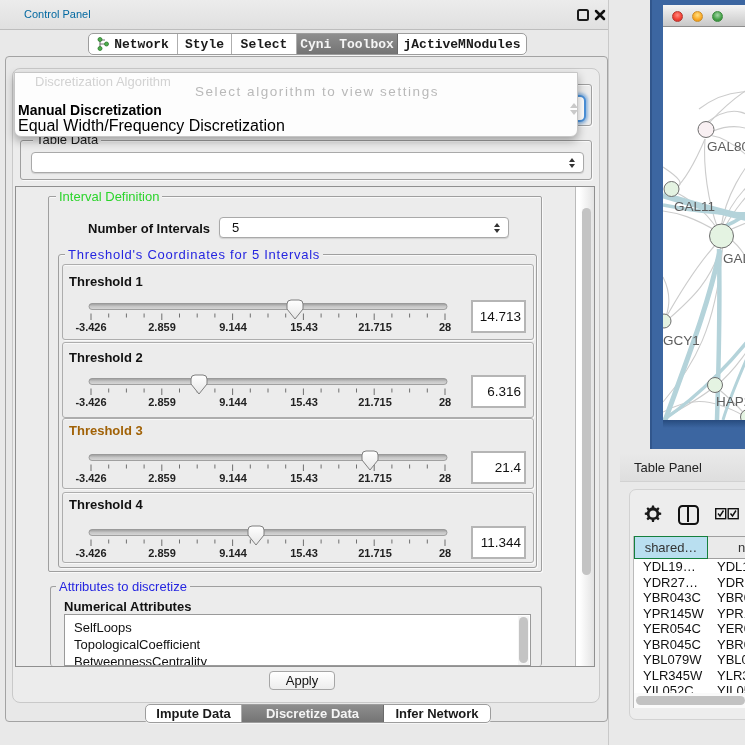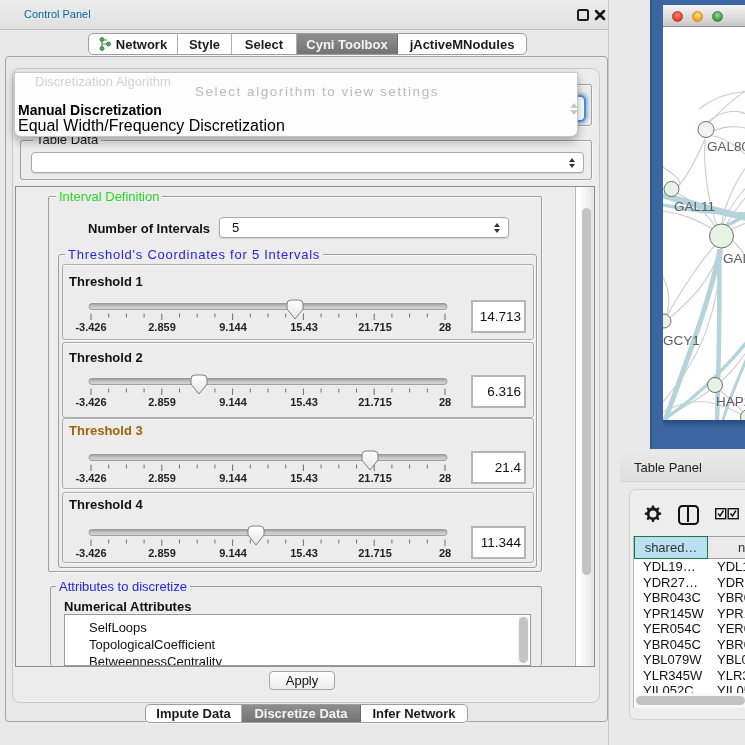--- a/index.html
+++ b/index.html
@@ -22,21 +22,21 @@
 .seg .sel{background:linear-gradient(#8e8e8e,#747474);color:#f5f5f5;border-right:1px solid #6a6a6a;}
 </style></head><body>
 
 <div class="abs" style="left:0;top:0;width:612px;height:30px;background:linear-gradient(#ececec,#e0e0e0);border-bottom:1px solid #bdbdbd;"></div>
 <div class="lbl" style="left:24px;top:8px;font-size:11px;color:#0369a1;">Control Panel</div>
 <div class="abs" style="left:577px;top:9px;width:12px;height:12px;border:2px solid #1a1a1a;border-radius:2.5px;"></div>
 <svg class="abs" style="left:594px;top:8.5px;" width="12" height="12" viewBox="0 0 12 12">
  <path d="M2 2 L10 10 M10 2 L2 10" stroke="#111" stroke-width="2.5" stroke-linecap="round"></path>
 </svg>
 
-<div class="seg" style="left:88px;top:33px;">
+<div class="seg" style="left:88px;top:33px;font-family:Liberation Mono, monospace;">
  <div class="s" style="width:89px;">
   <svg width="13" height="14" viewBox="0 0 13 14" style="margin-right:4px;">
    <path d="M3 3 L3 11 M3 7 L9 7 M3 3 L8 3" stroke="#777" stroke-width="1.2" fill="none"></path>
    <circle cx="3" cy="2.5" r="2" fill="#4fae4f" stroke="#2c7a2c" stroke-width="0.8"></circle>
    <circle cx="9.5" cy="7" r="2" fill="#4fae4f" stroke="#2c7a2c" stroke-width="0.8"></circle>
    <circle cx="3" cy="11.5" r="2" fill="#4fae4f" stroke="#2c7a2c" stroke-width="0.8"></circle>
   </svg>
   Network</div>
  <div class="s" style="width:54px;">Style</div>
  <div class="s" style="width:65px;">Select</div>
@@ -262,29 +262,29 @@
     <text x="383" y="36.5" font-size="11" font-weight="bold" fill="#222" text-anchor="middle" font-family="Liberation Sans">28</text>
     <path d="M 186 10 a 4 4 0 0 1 4 -4 l 8 0 a 4 4 0 0 1 4 4 l 0 5 l -8 10 l -8 -10 z" fill="url(#th4)" stroke="#7f7f7f" stroke-width="1"></path>
   </svg>
 <div class="abs" style="left:471px;top:525.5px;width:55px;height:33px;background:#fff;border:2px solid #b5b5b5;"></div>
 <div class="lbl" style="left:471px;top:525.5px;width:50px;height:33px;display:flex;align-items:center;justify-content:flex-end;font-size:13.5px;color:#111;">11.344</div>
 
 <div class="tbox" style="left:50px;top:586px;width:492px;height:80px;border-bottom:none;box-shadow:none;"></div>
 <div class="ttitle" style="left:56px;top:580px;color:#2525e0;">Attributes to discretize</div>
 <div class="lbl" style="left:64px;top:599px;font-size:13px;font-weight:bold;color:#111;">Numerical Attributes</div>
 <div class="abs" style="left:64px;top:614px;width:467px;height:52px;background:#fff;border:1px solid #9a9a9a;overflow:hidden;">
-  <div style="font-size:13px;color:#111;padding:4px 0 0 24px;line-height:17px;">SelfLoops<br>TopologicalCoefficient<br>BetweennessCentrality</div>
+  <div style="font-size:13px;color:#111;padding:4px 0 0 9px;line-height:17px;">SelfLoops<br>TopologicalCoefficient<br>BetweennessCentrality</div>
   <div class="abs" style="right:1px;top:1px;width:11px;height:50px;background:#f6f6f6;"></div>
   <div class="abs" style="right:2px;top:2px;width:9px;height:46px;background:#c4c4c4;border-radius:4.5px;"></div>
 </div>
 
 <div class="abs" style="left:269px;top:671px;width:66px;height:19px;background:linear-gradient(#ffffff,#ededed);border:1px solid #a6a6a6;border-radius:4px;display:flex;align-items:center;justify-content:center;font-size:13px;color:#111;">Apply</div>
 <div class="seg" style="left:145px;top:704px;height:19px;">
  <div class="s" style="width:96px;">Impute Data</div>
- <div class="s sel" style="width:119px;">Discretize Data</div>
+ <div class="s sel" style="width:142px;">Discretize Data</div>
  <div class="s" style="width:106px;">Infer Network</div>
 </div>
 
 <div class="abs" style="left:14px;top:72px;width:564px;height:65px;background:#fdfdfd;border:1px solid #c6c6c6;
  border-radius:0 0 7px 7px;box-shadow:0 4px 10px rgba(0,0,0,0.32);z-index:50;"></div>
 <div class="lbl" style="left:35px;top:74px;font-size:13px;color:#d2d2d2;z-index:51;">Discretization Algorithm</div>
 <div class="lbl" style="left:195px;top:84px;font-size:13.5px;letter-spacing:1.55px;color:#b9b9b9;z-index:51;">Select algorithm to view settings</div>
 <div class="lbl" style="left:18px;top:102px;font-size:14px;font-weight:bold;color:#000;z-index:51;">Manual Discretization</div>
 <div class="lbl" style="left:18px;top:116.5px;font-size:16px;color:#000;z-index:51;">Equal Width/Frequency Discretization</div>
 

